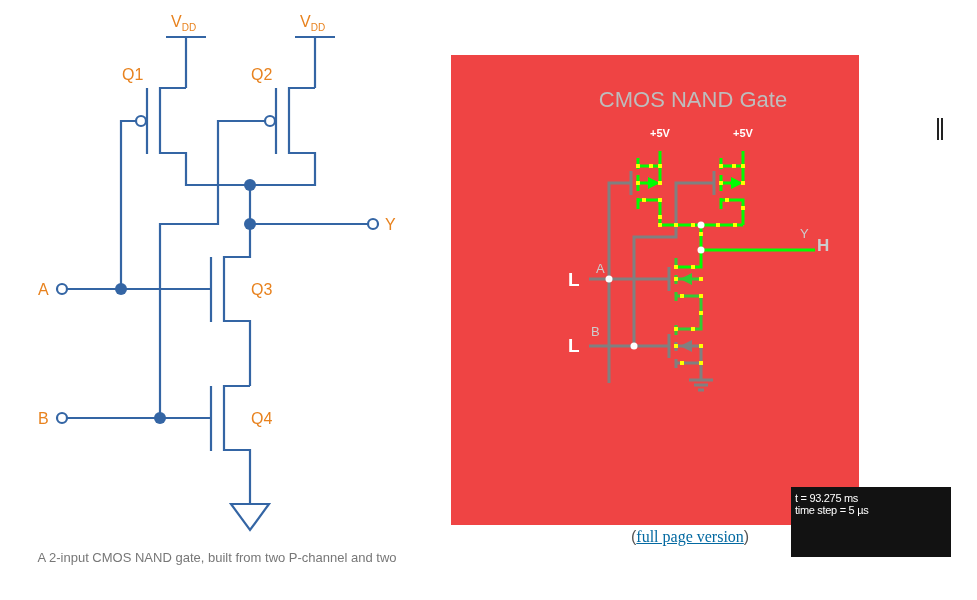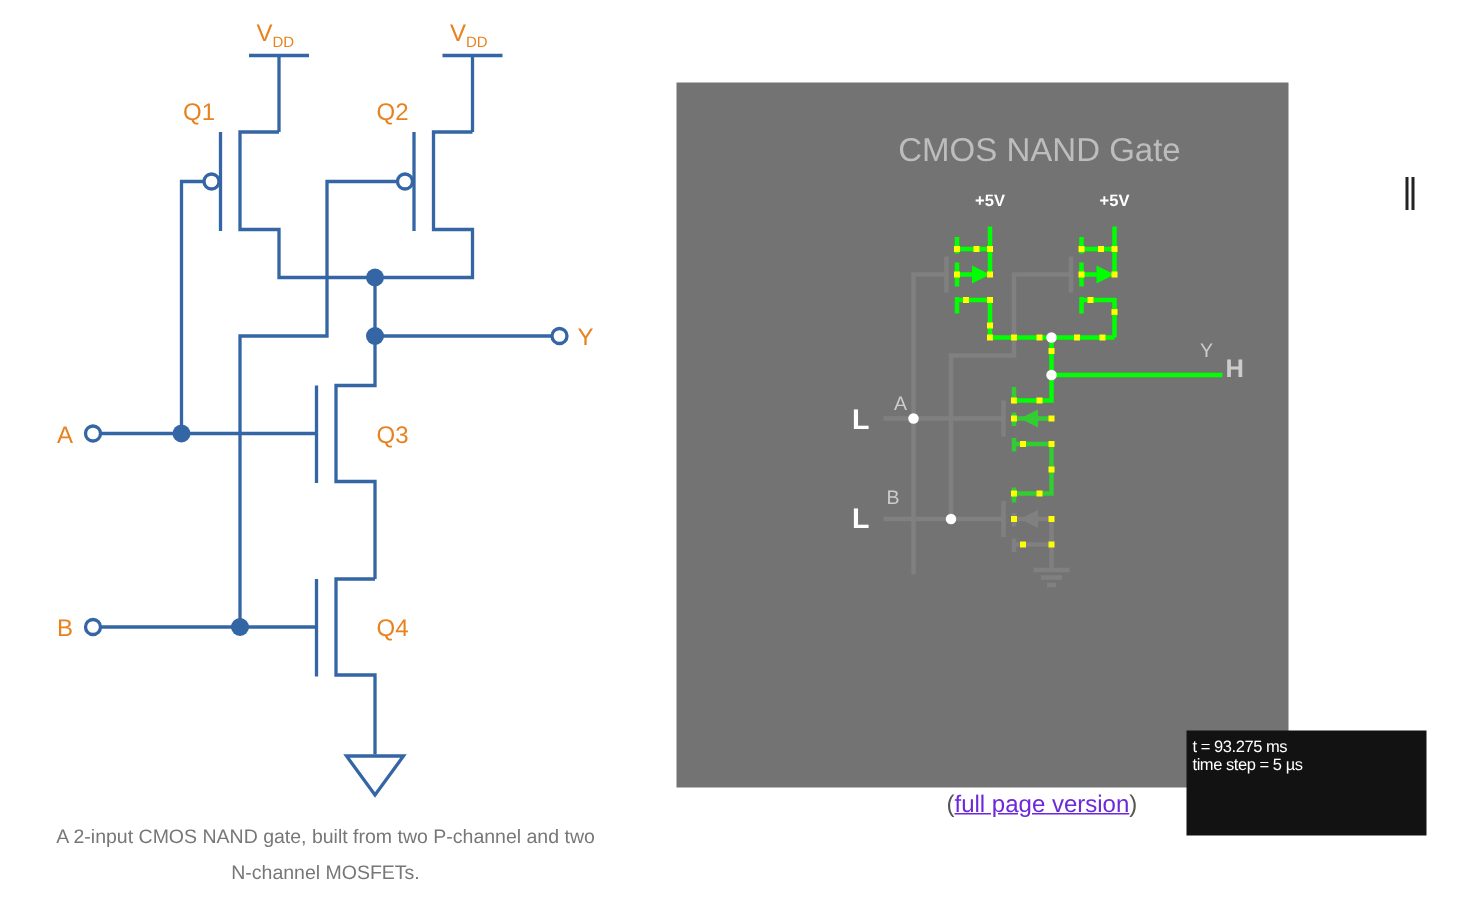--- a/index.html
+++ b/index.html
@@ -1,28 +1,28 @@
 <!DOCTYPE html>
 <html><head>
 <meta charset="utf-8">
 <style>
   html, body { margin:0; padding:0; background:#ffffff; }
   body { width:977px; height:600px; position:relative; overflow:hidden; font-family:"Liberation Sans", sans-serif; }
   #schematic { position:absolute; left:0; top:0; width:440px; height:540px; }
   #caption { position:absolute; left:14px; top:546px; width:406px; text-align:center; color:#777777; font-size:13px; line-height:24px; }
-  #sim { position:absolute; left:451px; top:55px; width:408px; height:470px; background:#737373; }
+  #sim { position:absolute; left:451px; top:55px; width:408px; height:470px; background:#ef4444; }
   #sim-svg { position:absolute; left:0; top:0; width:500px; height:470px; }
   #sim-info { position:absolute; left:340px; top:400px; width:160px; height:70px; background:#121212;margin-top:32px; }
   .info-line { color:#ffffff; font-size:11px; line-height:12px; padding-left:4px; letter-spacing:-0.3px; }
   #info-t { margin-top:5px; }
   #sidebar-handle { position:absolute; left:931px; top:105px; width:22px; height:50px; background:#ffffff; border-radius:8px 0 0 8px; }
   #handle-glyph { position:absolute; left:5px; top:13px; width:8px; height:22px; }
   #handle-glyph span { position:absolute; top:0; width:2px; height:22px; background:#222; }
   #fullpage-wrap { position:absolute; left:631px; top:528px; font-size:16px; color:#555555; }
-  #fullpage-link { color:#6d28d9; text-decoration:underline; cursor:pointer; }
+  #fullpage-link { color:#0369a1; text-decoration:underline; cursor:pointer;font-family:Liberation Serif, serif; }
   .lbl { font-family:"Liberation Sans", sans-serif; }
 </style>
 </head>
 <body>
 
 <svg id="schematic" viewBox="0 0 440 540">
   <g stroke="#3465a4" stroke-width="2.2" fill="none">
 
     <line x1="166" y1="37" x2="206" y2="37"></line>
     <line x1="186" y1="37" x2="186" y2="88"></line>
@@ -69,21 +69,20 @@
     <text x="251" y="295">Q3</text>
     <text x="251" y="424">Q4</text>
     <text x="38" y="295">A</text>
     <text x="38" y="424">B</text>
     <text x="385" y="230">Y</text>
   </g>
 </svg>
 
 <div id="caption">
   <div>A 2-input CMOS NAND gate, built from two P-channel and two</div>
-  <div>N-channel MOSFETs.</div>
 </div>
 
 <div id="sim">
   <svg id="sim-svg" viewBox="0 0 500 470">
     <text x="242" y="52" fill="#bdbdbd" font-size="22" text-anchor="middle" class="lbl">CMOS NAND Gate</text>
     <text x="209" y="82" fill="#ffffff" font-size="11" font-weight="bold" text-anchor="middle" class="lbl">+5V</text>
     <text x="292" y="82" fill="#ffffff" font-size="11" font-weight="bold" text-anchor="middle" class="lbl">+5V</text>
 
     <g stroke="#808080" stroke-width="3" fill="none">
       <polyline points="158,328 158,128 180,128"></polyline>

